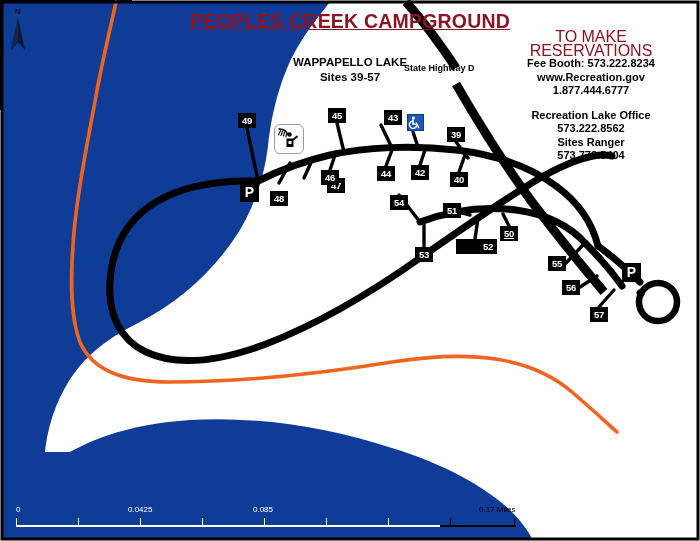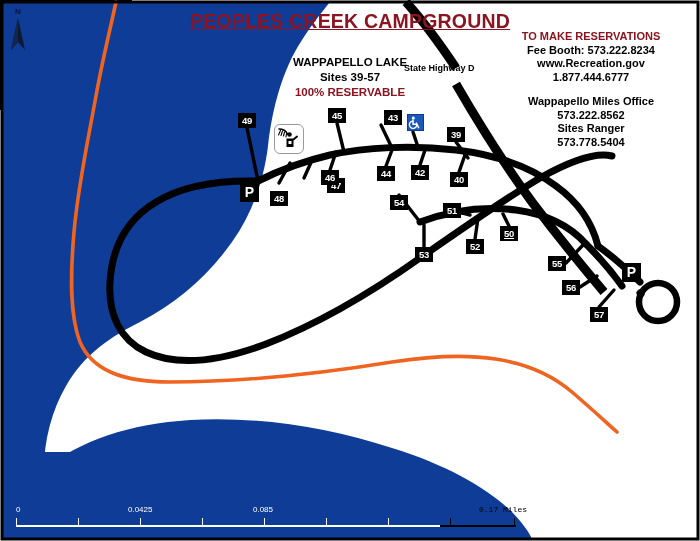--- a/index.html
+++ b/index.html
@@ -98,22 +98,22 @@
 
   .info-block {
     right: 14px;
     top: 30px;
     width: 190px;
     text-align: center;
     line-height: 13.5px;
   }
   .info-head {
     color: #8C1420;
-    font-size: 11px;
-    font-weight: bold;
+    font-size: 16px;
+    font-weight: normal;
   }
   .info-line {
     color: #000000;
     font-size: 11px;
     font-weight: bold;
   }
   .info-gap { height: 11px; }
 
   .hwy-label {
     left: 404px;
@@ -226,21 +226,21 @@
 
   
   .scalebar { left: 16px; bottom: 10px; width: 500px; height: 26px; }
   .scale-labels { position: relative; height: 12px; }
   .scale-lab {
     position: absolute;
     font-size: 8px;
     color: #ffffff;
     white-space: nowrap;
   }
-  .scale-lab.dark { color: #000000; font-family: Liberation Mono, monospace; }
+  .scale-lab.dark { color: #000000; }
   .scale-ticks { position: relative; height: 10px; margin-top: 1px; }
   .tick {
     position: absolute;
     width: 1.4px;
     height: 8px;
     background: #ffffff;
     top: 0;
   }
   .tick.dark { background: #000000; }
   .scale-line {
@@ -352,54 +352,49 @@
     <div class="tl">PEOPLES CREEK CAMPGROUND</div><br>
   </div>
 
   <div class="ov title-sub">
     <div class="subtitle-wrap">
       <div>WAPPAPELLO LAKE</div>
       <div>Sites 39-57</div>
     </div>
   </div>
 
-  <div class="ov title-res">
-    <div class="subtitle-wrap">
-      <span>100% RESERVABLE</span>
-    </div>
-  </div>
 
   <div class="ov info-block">
     <div class="info-head">TO MAKE RESERVATIONS</div>
     <div class="info-line">Fee Booth: 573.222.8234</div>
     <div class="info-line">www.Recreation.gov</div>
     <div class="info-line">1.877.444.6777</div>
     <div class="info-gap"></div>
-    <div class="info-line">Wappapello Miles Office</div>
+    <div class="info-line">Recreation Lake Office</div>
     <div class="info-line">573.222.8562</div>
     <div class="info-line">Sites Ranger</div>
     <div class="info-line">573.778.5404</div>
   </div>
 
   <div class="ov hwy-label">State Highway D</div>
 
   <div>
     <div class="site" style="left:238px; top:113px;">49</div>
     <div class="site" style="left:270px; top:183px;margin-top:8px;">48</div>
     <div class="site" style="left:295px; top:178px;margin-left:32px;">47</div>
     <div class="site" style="left:321px; top:170px;">46</div>
     <div class="site" style="left:328px; top:108px;">45</div>
     <div class="site" style="left:377px; top:166px;">44</div>
     <div class="site" style="left:384px; top:110px;">43</div>
     <div class="site" style="left:411px; top:165px;">42</div>
     <div class="site" style="left:450px; top:172px;">40</div>
     <div class="site" style="left:447px; top:127px;">39</div>
     <div class="site" style="left:390px; top:195px;">54</div>
     <div class="site" style="left:415px; top:247px;">53</div>
-    <div class="site" style="left:466px; top:239px;">52</div>
+    <div class="site" style="left:456px; top:239px;padding-left:23px;">52</div>
     <div class="site" style="left:443px; top:203px;">51</div>
     <div class="site" style="left:500px; top:226px;text-decoration:underline;">50</div>
     <div class="site" style="left:548px; top:256px;">55</div>
     <div class="site" style="left:562px; top:280px;">56</div>
     <div class="site" style="left:590px; top:307px;">57</div>
   </div>
 
   <div class="hcmark" style="left:407px; top:114px;">
     <svg width="15" height="15" viewBox="0 0 15 15">
       <circle cx="5.3" cy="3.1" r="1.5" fill="#ffffff"></circle>

